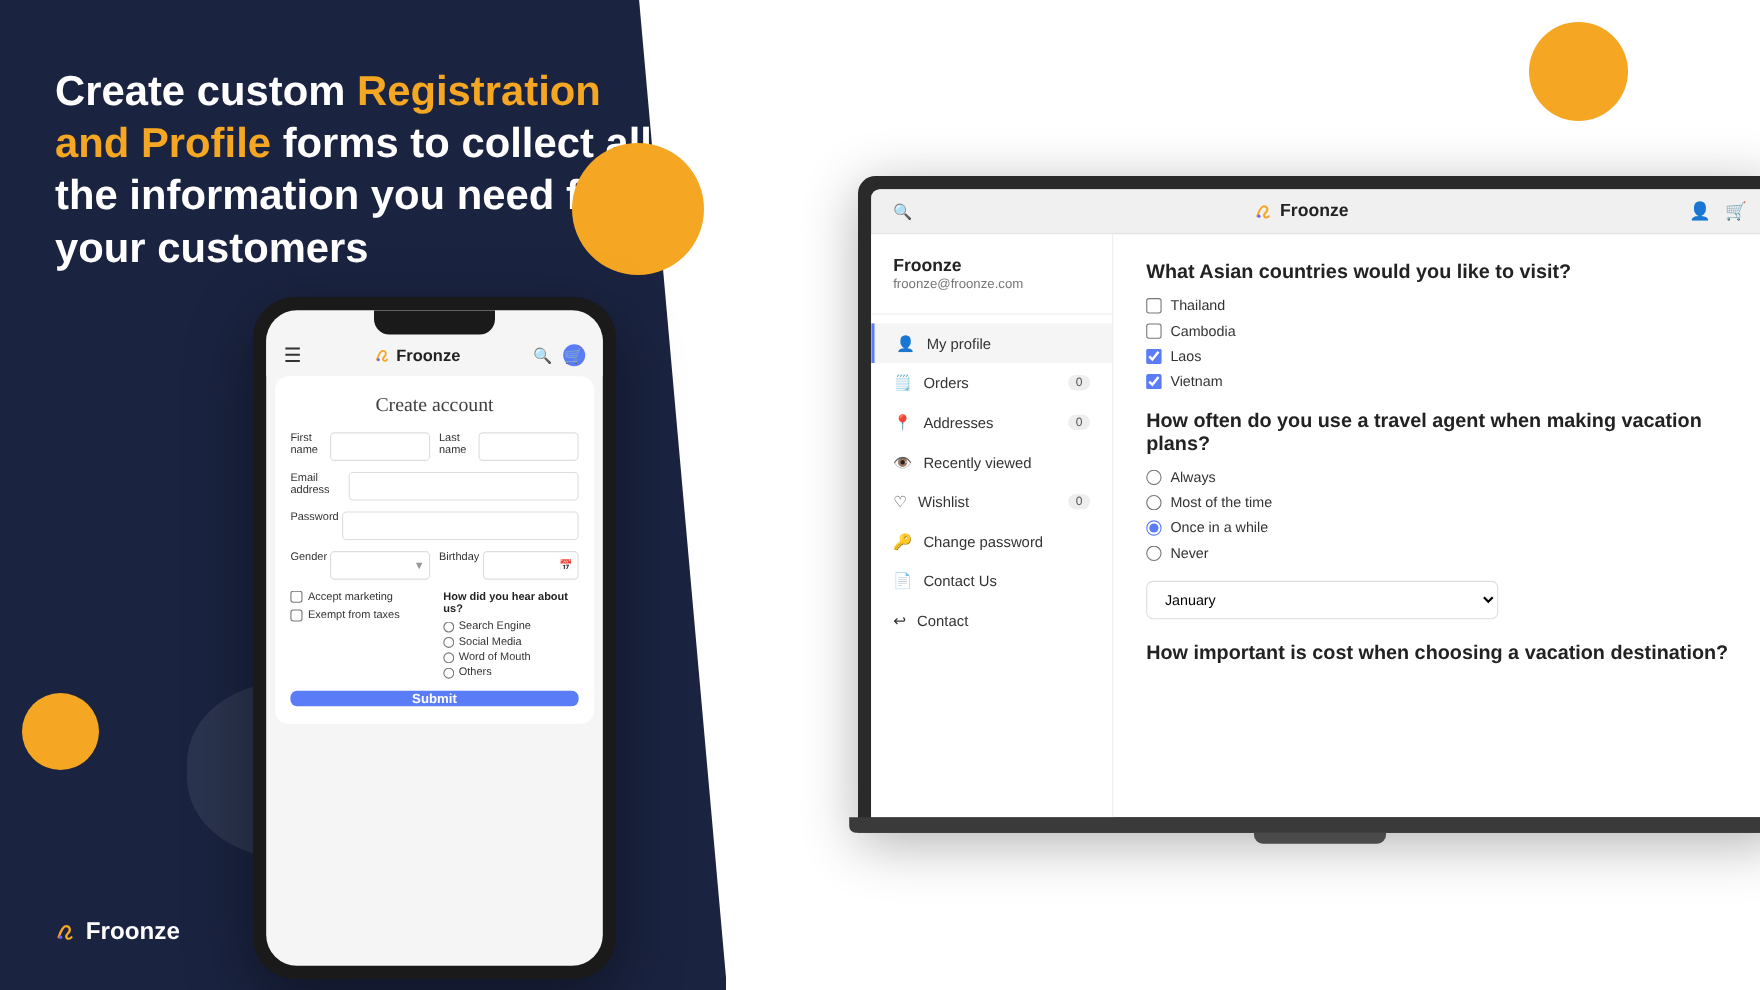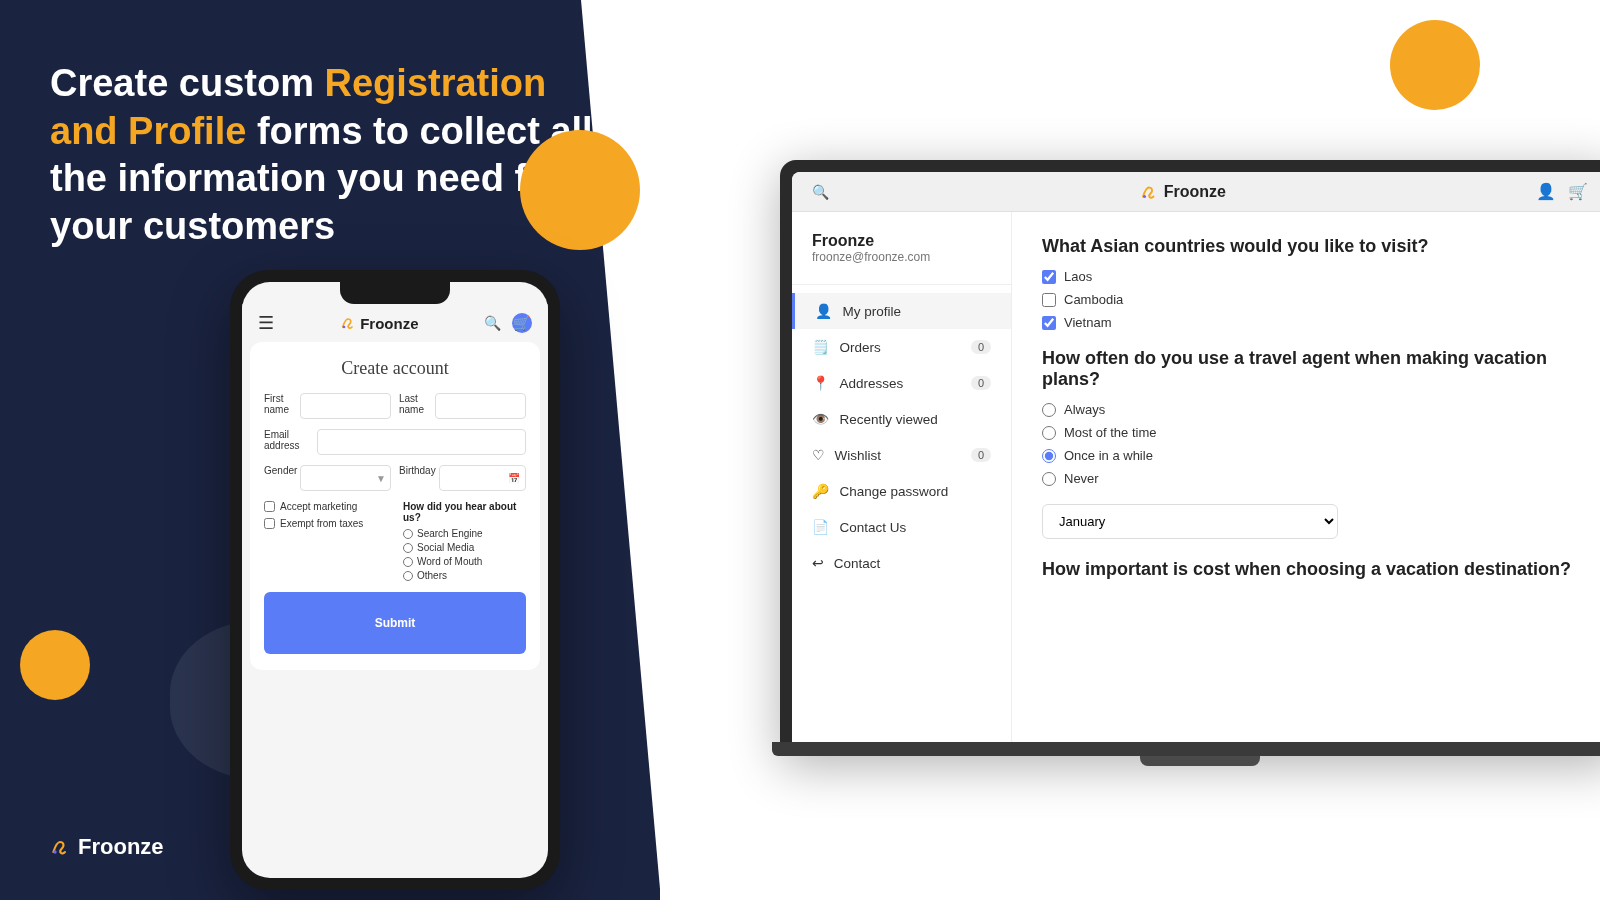--- a/index.html
+++ b/index.html
@@ -273,21 +273,21 @@
       width: 10px;
       height: 10px;
     }
 
     .phone-submit-btn {
       background: #5b7cf7;
       color: #fff;
       border: none;
       border-radius: 6px;
       width: 100%;
-      padding: 24px;
+      padding: 0;
       font-size: 12px;
       font-weight: 600;
       cursor: pointer;
       margin-top: 8px;
     }
 
     
     .laptop-mockup {
       position: absolute;
       right: -20px;
@@ -448,21 +448,21 @@
       height: 14px;
       accent-color: #5b7cf7;
     }
 
     .section-divider {
       margin: 18px 0;
     }
 
     .laptop-select {
       display: block;
-      width: 296px;
+      width: 320px;
       padding: 8px 12px;
       border: 1px solid #ddd;
       border-radius: 6px;
       font-size: 13px;
       background: #fff;
       margin-top: 8px;
       appearance: auto;
     }
 
     .laptop-base {
@@ -581,20 +581,24 @@
             <label class="form-label">Last name</label>
             <div class="form-input"></div>
           </div>
         </div>
 
         <div class="form-group" style="margin-bottom:10px;">
           <label class="form-label">Email address</label>
           <div class="form-input"></div>
         </div>
 
+        <div class="form-group" style="margin-bottom:10px;">
+          <label class="form-label">Password</label>
+          <div class="form-input"></div>
+        </div>
 
         <div class="form-row">
           <div class="form-group">
             <label class="form-label">Gender</label>
             <div class="form-select" style="display:flex;align-items:center;justify-content:flex-end;padding-right:4px;font-size:10px;color:#999;">▼</div>
           </div>
           <div class="form-group">
             <label class="form-label">Birthday</label>
             <div class="form-input-date" style="display:flex;align-items:center;justify-content:flex-end;padding-right:4px;font-size:10px;color:#999;">📅</div>
           </div>
@@ -723,26 +727,30 @@
                 <span>Contact</span>
               </div>
             </div>
           </div>
 
           <div class="laptop-main">
 
             <div class="profile-question">What Asian countries would you like to visit?</div>
 
             <div class="checkbox-item">
-              <input type="checkbox" checked="" style="accent-color: rgb(91, 124, 247);">
-              <span>Laos</span>
+              <input type="checkbox" style="">
+              <span>Thailand</span>
             </div>
             <div class="checkbox-item">
               <input type="checkbox" style="">
               <span>Cambodia</span>
+            </div>
+            <div class="checkbox-item">
+              <input type="checkbox" checked="" style="accent-color: rgb(91, 124, 247);">
+              <span>Laos</span>
             </div>
             <div class="checkbox-item">
               <input type="checkbox" checked="" style="accent-color: rgb(91, 124, 247);">
               <span>Vietnam</span>
             </div>
 
             <div class="section-divider"></div>
 
             <div class="profile-question">How often do you use a travel agent when making vacation plans?</div>
 

